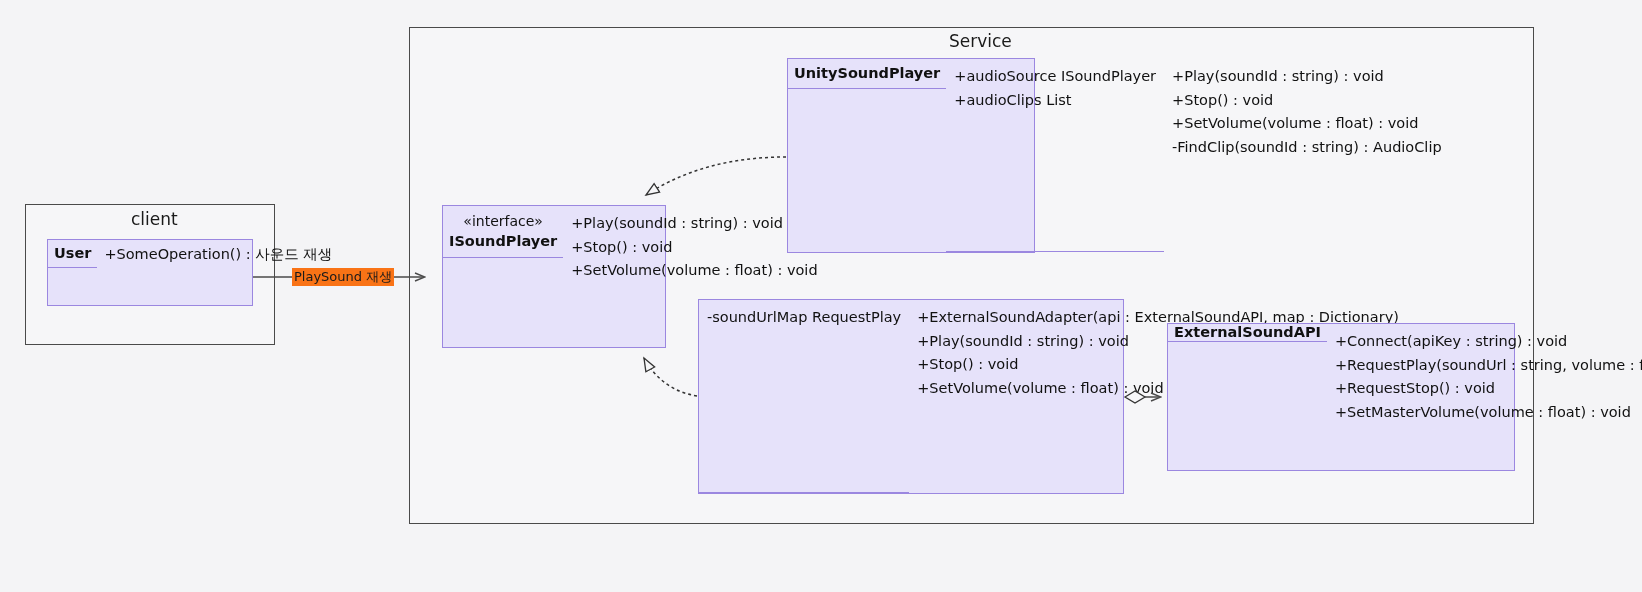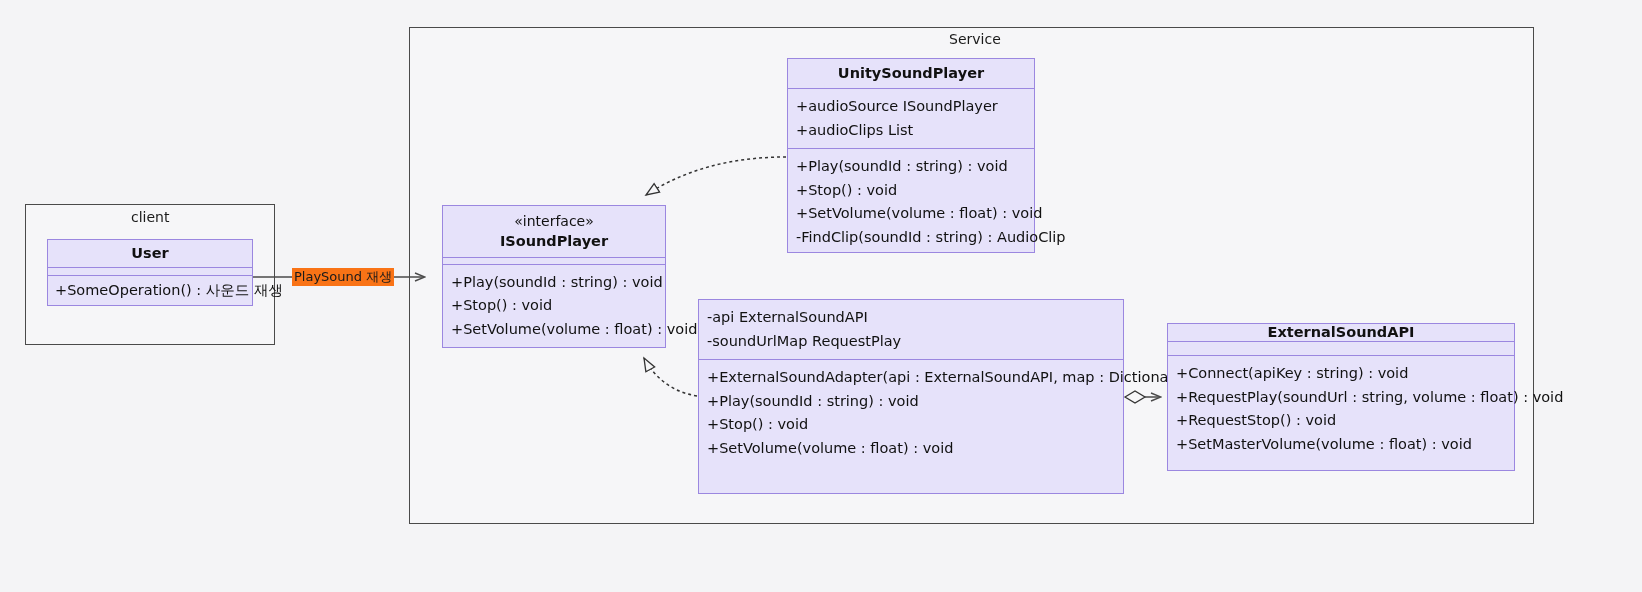--- a/index.html
+++ b/index.html
@@ -24,33 +24,32 @@
 
   
   .package {
     position: absolute;
     border: 1.5px solid #4a4a4a;
     background: #f6f6f8;
     box-sizing: border-box;
   }
   .package-label {
     position: absolute;
-    font-size: 14px;
+    font-size: 17px;
     color: #1a1a1a;
     white-space: nowrap;
   }
 
   
   .uml-class {
     position: absolute;
     box-sizing: border-box;
     border: 1.2px solid #9b87e0;
     background: #e6e2fa;
     display: flex;
-    flex-direction: column;
   }
   .uml-header {
     box-sizing: border-box;
     border-bottom: 1.2px solid #9b87e0;
     text-align: center;
     font-weight: bold;
     font-size: 14.5px;
     color: #111;
     display: flex;
     flex-direction: column;
@@ -151,21 +150,20 @@
     <div class="uml-ops">
       <div class="uml-row">+Play(soundId : string) : void</div>
       <div class="uml-row">+Stop() : void</div>
       <div class="uml-row">+SetVolume(volume : float) : void</div>
       <div class="uml-row">-FindClip(soundId : string) : AudioClip</div>
     </div>
   </div>
 
   <div class="uml-class" style="left:698px; top:299px; width:426px; height:195px;">
     <div class="uml-attrs">
-      <div class="uml-row">-api ExternalSoundAPI</div>
       <div class="uml-row">-soundUrlMap RequestPlay</div>
     </div>
     <div class="uml-ops">
       <div class="uml-row">+ExternalSoundAdapter(api : ExternalSoundAPI, map : Dictionary)</div>
       <div class="uml-row">+Play(soundId : string) : void</div>
       <div class="uml-row">+Stop() : void</div>
       <div class="uml-row">+SetVolume(volume : float) : void</div>
     </div>
   </div>
 

